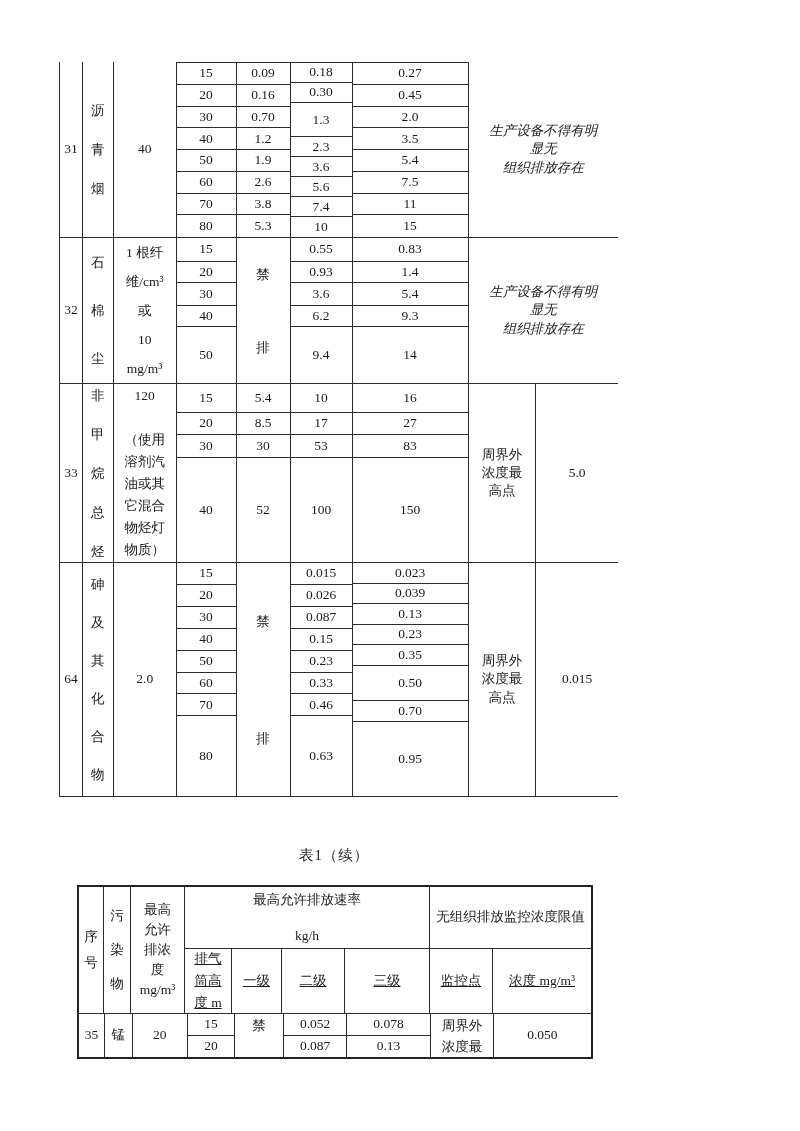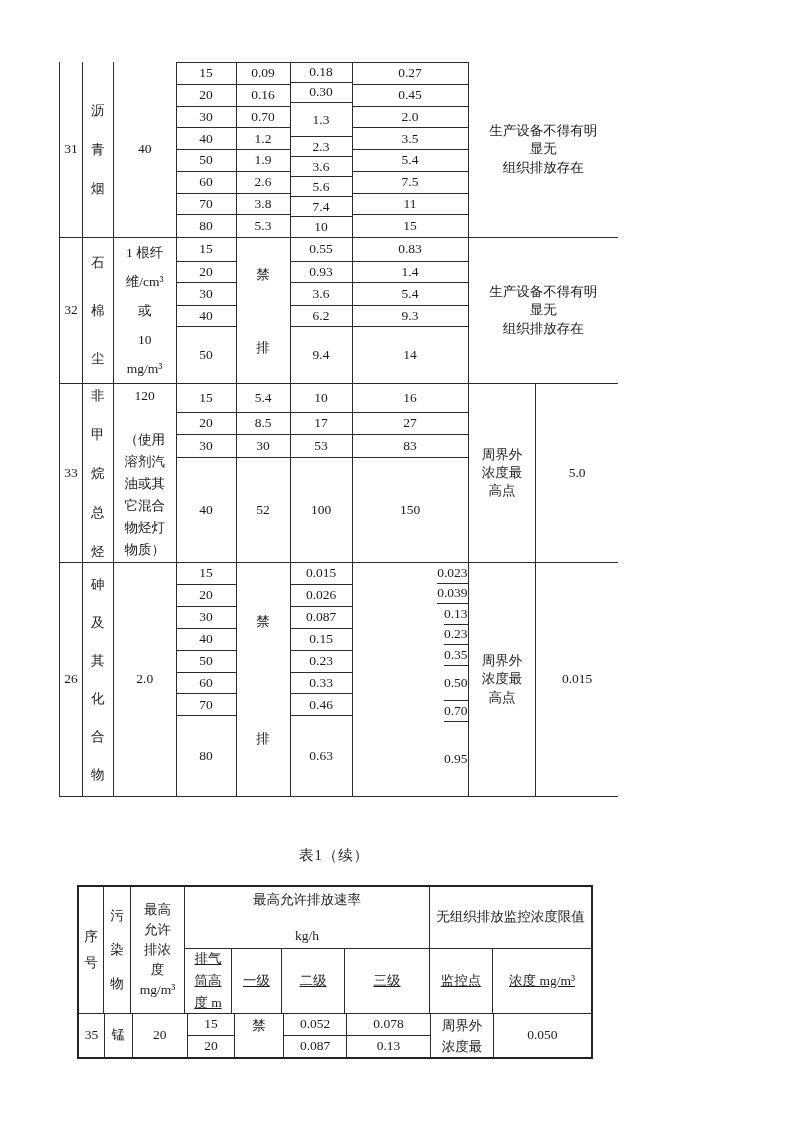--- a/index.html
+++ b/index.html
@@ -22,21 +22,21 @@
 
   
   #topTable {
     position:absolute; left:59px; top:62px; width:559px;
     border-left:1px solid #2b2b2b;
   }
   .blk { display:flex; border-bottom:1px solid #2b2b2b; }
   .subwrap { display:flex; }
   .subwrap.topline { border-top:1px solid #2b2b2b; }
   .subcol { display:flex; flex-direction:column; }
-  .note { padding:0 16px; }
+  .note { padding:0 16px;font-style:italic; }
 
   
   #caption {
     position:absolute; left:299px; top:846px;
     font-size:14.5px; letter-spacing:1px;
   }
 
   
   #bottomTable {
     position:absolute; left:77px; top:885px; width:516px;
@@ -183,21 +183,21 @@
             <div class="c br bb" style="height: 23px;">83</div>
             <div class="c br" style="height: 105px;">150</div>
           </div>
         </div>
         <div class="c br pre" style="width: 68px;">周界外
 浓度最
 高点</div>
         <div class="c" style="width: 82px;">5.0</div>
       </div>
       <div class="blk" style="height: 234px;">
-        <div class="c br" style="width: 23px;">26</div>
+        <div class="c br" style="width: 23px;">64</div>
         <div class="c br pre" style="width: 31px; line-height: 38px;">砷
 及
 其
 化
 合
 物</div>
         <div class="c br pre" style="width: 63px;">2.0</div>
         <div class="subwrap">
           <div class="subcol" style="width: 60px;">
             <div class="c br bb" style="height: 22px;">15</div>
@@ -214,21 +214,21 @@
           <div class="subcol" style="width: 62px;">
             <div class="c br bb" style="height: 22px;">0.015</div>
             <div class="c br bb" style="height: 22px;">0.026</div>
             <div class="c br bb" style="height: 22px;">0.087</div>
             <div class="c br bb" style="height: 22px;">0.15</div>
             <div class="c br bb" style="height: 22px;">0.23</div>
             <div class="c br bb" style="height: 22px;">0.33</div>
             <div class="c br bb" style="height: 22px;">0.46</div>
             <div class="c br" style="height: 80px;">0.63</div>
           </div>
-          <div class="subcol" style="width: 116px; align-items: flex-end;">
+          <div class="subcol" style="width: 116px;">
             <div class="c br bb" style="height: 22px;">0.023</div>
             <div class="c br bb" style="height: 22px;">0.039</div>
             <div class="c br bb" style="height: 22px;">0.13</div>
             <div class="c br bb" style="height: 22px;">0.23</div>
             <div class="c br bb" style="height: 22px;">0.35</div>
             <div class="c br bb" style="height: 38px;">0.50</div>
             <div class="c br bb" style="height: 22px;">0.70</div>
             <div class="c br" style="height: 80px;">0.95</div>
           </div>
         </div>

